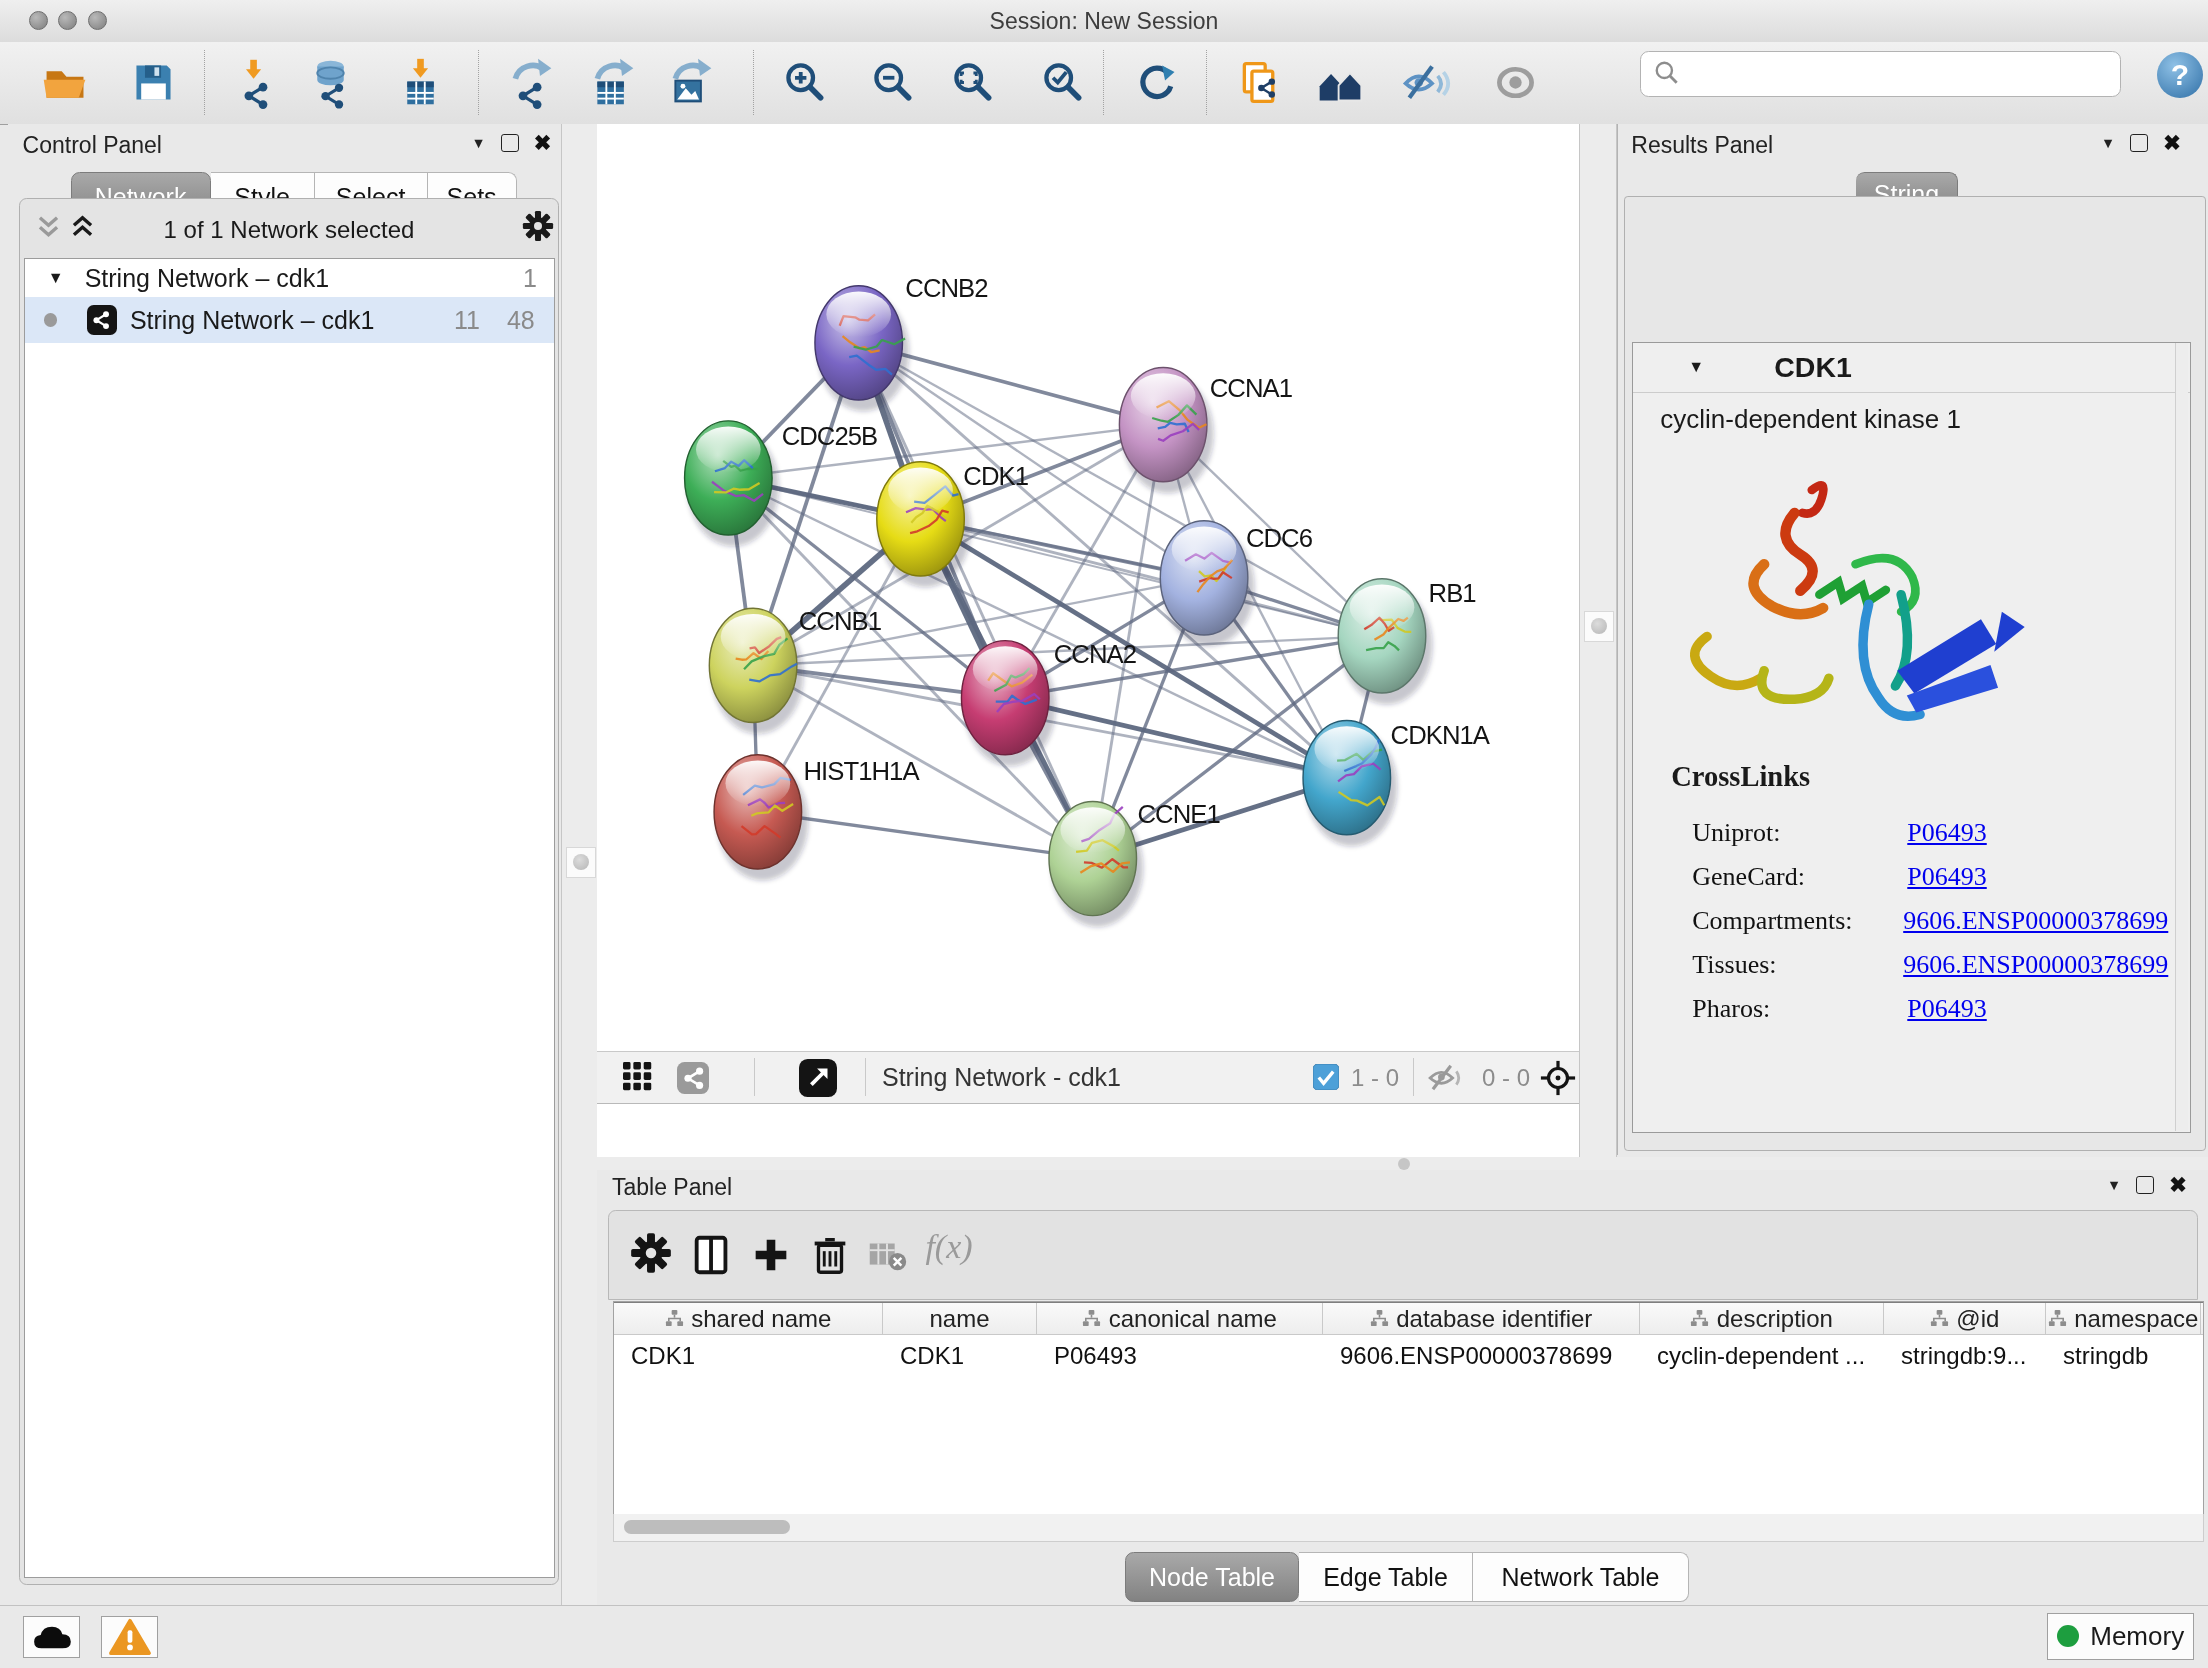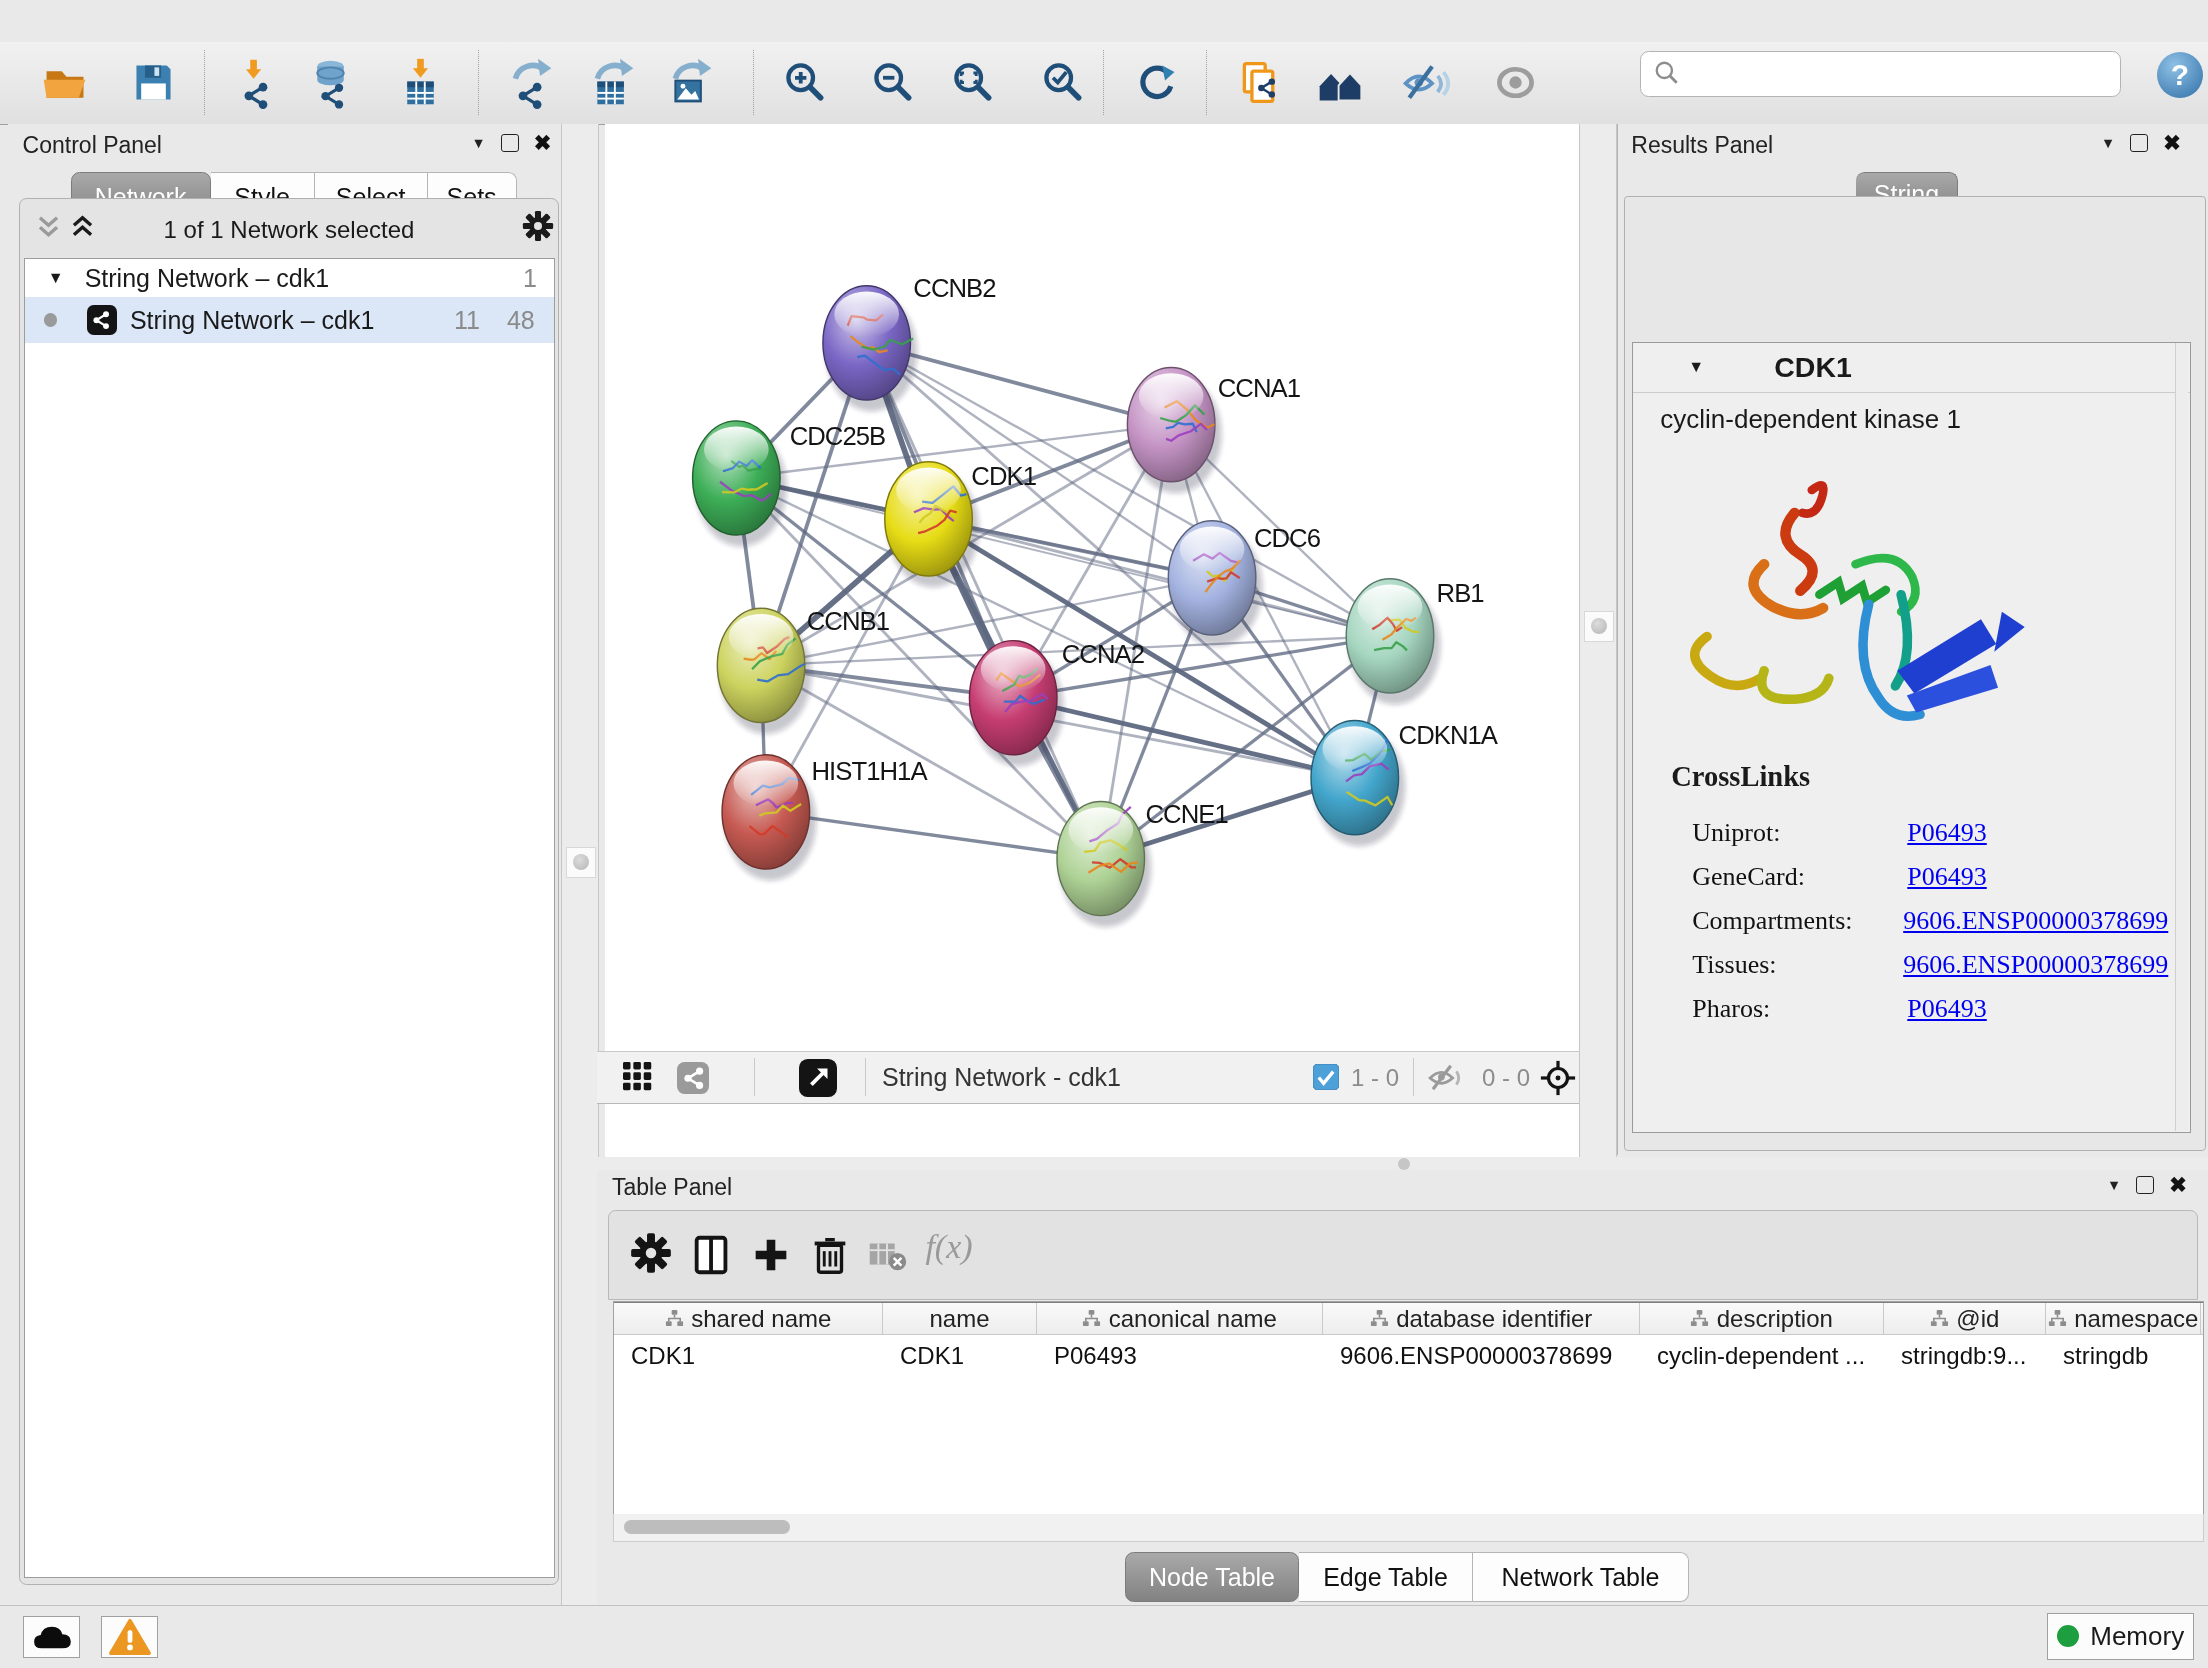--- a/index.html
+++ b/index.html
@@ -41,21 +41,21 @@
   .whitebox{position:absolute;background:#fff;border:1px solid #9c9c9c;}
   .tree-row{position:relative;height:42px;display:flex;align-items:center;font-size:25px;}
   .tree-row .cnt{color:#8a8a8a;}
   .badge{width:29.5px;height:29.5px;border-radius:6.7px;background:#141414;display:inline-flex;align-items:center;justify-content:center;}
   
   .vsplit{background:#ececec;border-left:1px solid #c6c6c6;border-right:1px solid #c6c6c6;}
   .knob{position:absolute;width:28.5px;height:28.5px;background:#fbfbfb;border:1px solid #d8d8d8;
         display:flex;align-items:center;justify-content:center;}
   .knob i{width:16px;height:16px;border-radius:50%;background:radial-gradient(circle at 40% 35%,#dcdcdc,#b5b5b5);display:block;}
   
-  .canvas{left:597px;top:124px;width:982px;height:1120px;background:#fff;margin-left:8px;}
+  .canvas{left:597px;top:124px;width:982px;height:1120px;background:#fff;}
   .net-status{left:597px;top:1051px;width:982px;height:51px;background:#f1f1f1;
               border-top:1px solid #c9c9c9;border-bottom:1px solid #b9b9b9;}
   .ns-sep{position:absolute;top:5.7px;width:0;height:38px;border-left:1px solid #c9c9c9;}
   .ns-txt{position:absolute;font-size:24px;color:#8c8c8c;}
   .hsplit{left:597px;top:1157px;width:1611px;height:13.3px;background:#ececec;}
   
   .results-panel{left:1617px;top:124px;width:592px;height:1031px;background:#e9e9e9;border-left:1px solid #b3b3b3;}
   .rbtn{position:absolute;height:45px;background:linear-gradient(#ffffff,#f0f0f0);border:1px solid #b5b5b5;
         border-radius:9.5px;font-size:25px;text-align:center;cursor:pointer;}
   .serif{font-family:"Liberation Serif",serif;}
@@ -83,20 +83,26 @@
   .mem-btn{position:absolute;top:6.7px;left:2047px;width:145px;height:45px;background:#fcfcfc;border:1.9px solid #a0a0a0;
            display:flex;align-items:center;justify-content:center;gap:11.4px;font-size:26px;cursor:pointer;}
   .dot-green{width:22px;height:22px;border-radius:50%;background:#1d9e3f;}
   .fx{font-family:"Liberation Serif",serif;font-style:italic;font-size:34px;color:#9a9a9a;}
 </style>
 </head>
 <body>
 
 <div class="screen">
 
+  <div class="abs titlebar">
+    <span class="tl" style="left:28.5px"></span>
+    <span class="tl" style="left:58px"></span>
+    <span class="tl" style="left:88px"></span>
+    <div class="abs win-title">Session: New Session</div>
+  </div>
 
   <div class="abs toolbar" id="toolbar">
     <div class="abs searchbox" id="searchbox">
         <svg width="28.5" height="28.5" viewBox="0 0 30 30">
           <circle cx="13" cy="12" r="8" fill="none" stroke="#8d8d8d" stroke-width="2.5"></circle>
           <line x1="19" y1="18" x2="26" y2="25" stroke="#8d8d8d" stroke-width="3"></line>
         </svg>
       </div>
     <div class="abs helpbtn">?</div>
   <div class="tbtn" style="left: 39px;"><svg width="53" height="53" viewBox="0 0 56 56">

